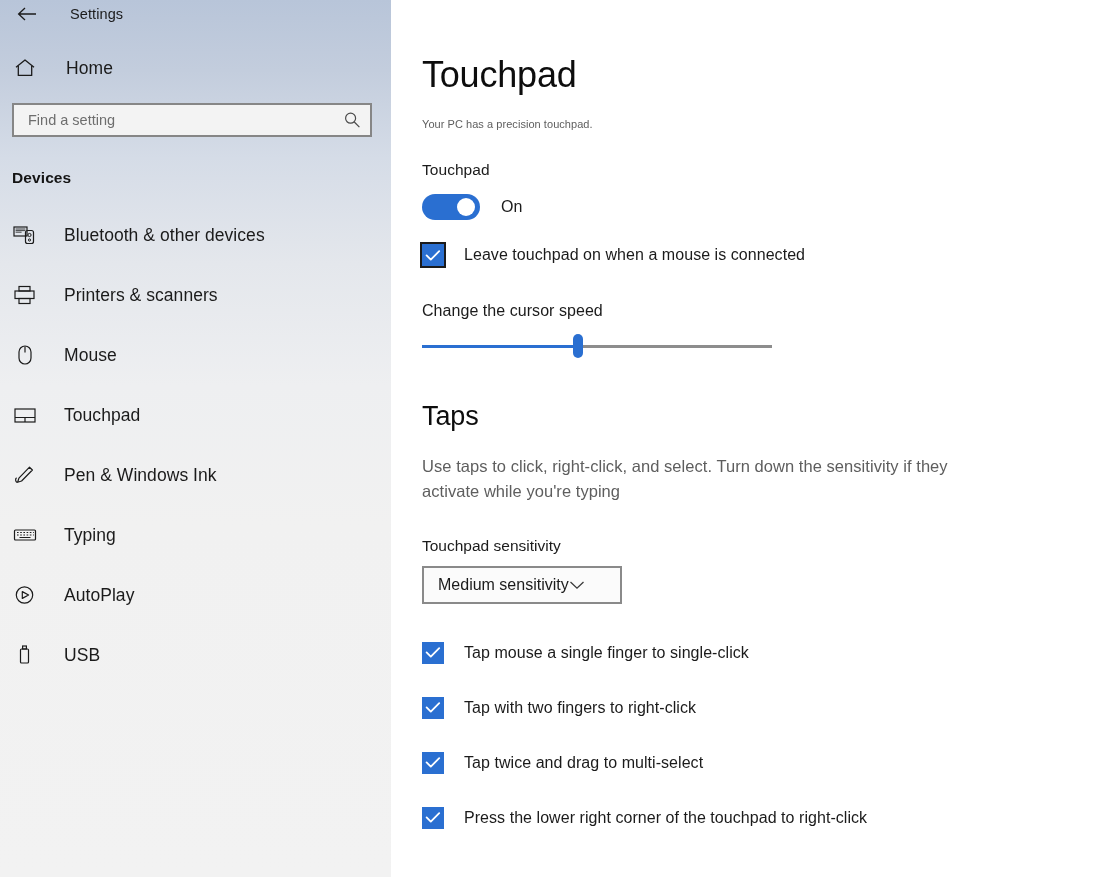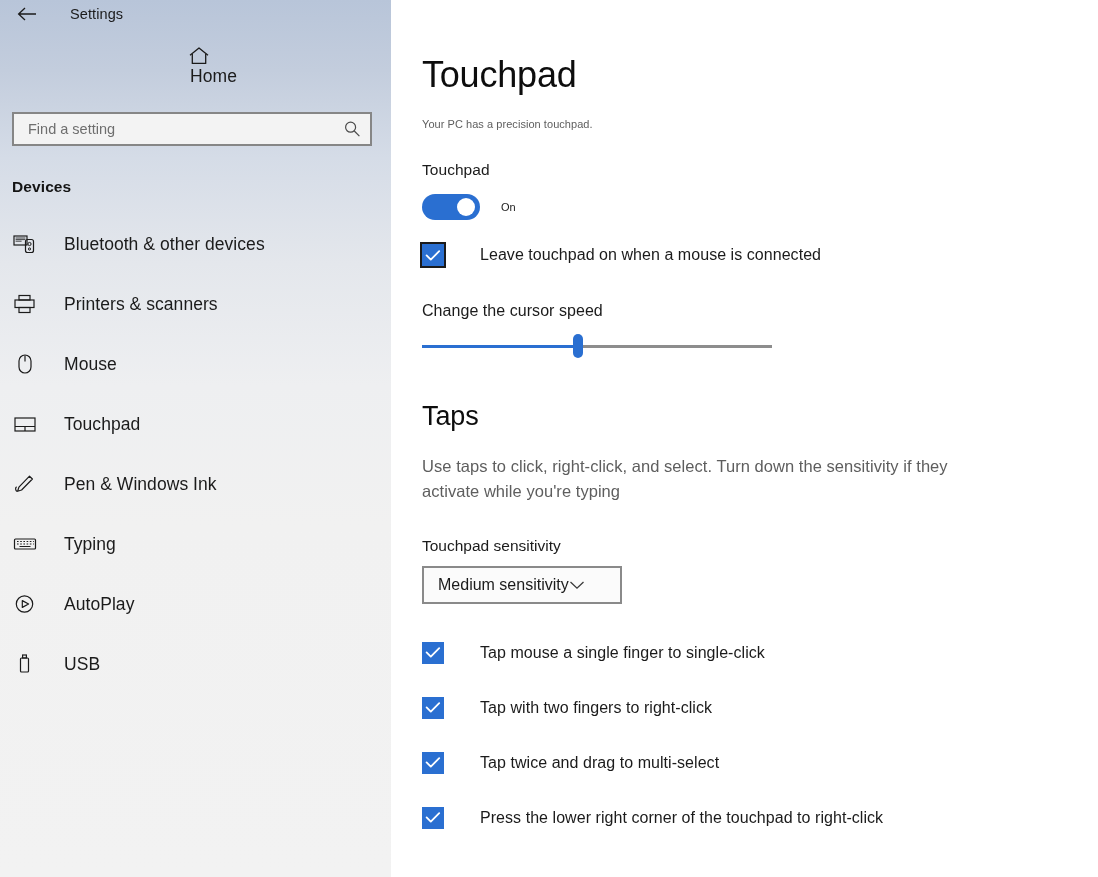--- a/index.html
+++ b/index.html
@@ -59,37 +59,36 @@
     letter-spacing: .1px;
   }
 
   .home-row {
     display: flex;
     align-items: center;
     height: 44px;
     margin-top: 18px;
     padding-left: 14px;
     cursor: pointer;
-    flex-direction: column;
   }
   .home-icon {
     width: 30px;
     display: flex;
     align-items: center;
     justify-content: flex-start;
   }
   .home-label {
     font-size: 17.5px;
     color: #1b1b1b;
     margin-left: 22px;
     letter-spacing: .1px;
   }
 
   .search-wrap {
-    margin: 22px 19px 0 12px;
+    margin: 13px 19px 0 12px;
     height: 34px;
     background: #f3f3f3;
     border: 2px solid #868686;
     display: flex;
     align-items: center;
     padding: 0 9px 0 14px;
     cursor: text;
   }
   .search-input {
     flex: 1;
@@ -186,21 +185,21 @@
   .toggle .knob {
     position: absolute;
     top: 4px;
     right: 5px;
     width: 18px;
     height: 18px;
     border-radius: 50%;
     background: #ffffff;
   }
   .toggle-state {
-    font-size: 11px;
+    font-size: 16px;
     color: #1b1b1b;
     margin-left: 21px;
   }
 
   
   .cb-row {
     display: flex;
     align-items: center;
     cursor: pointer;
   }
@@ -215,21 +214,21 @@
     position: relative;
   }
   .cb.focused {
     outline: 2px solid #1b1b1b;
     outline-offset: 0px;
   }
   .cb svg { display: block; }
   .cb-label {
     font-size: 16px;
     color: #1b1b1b;
-    margin-left: 36px;
+    margin-left: 20px;
     letter-spacing: .05px;
     white-space: nowrap;
   }
 
   .slider-label {
     font-size: 16px;
     color: #1b1b1b;
     margin-top: 36px;
     letter-spacing: .05px;
   }

